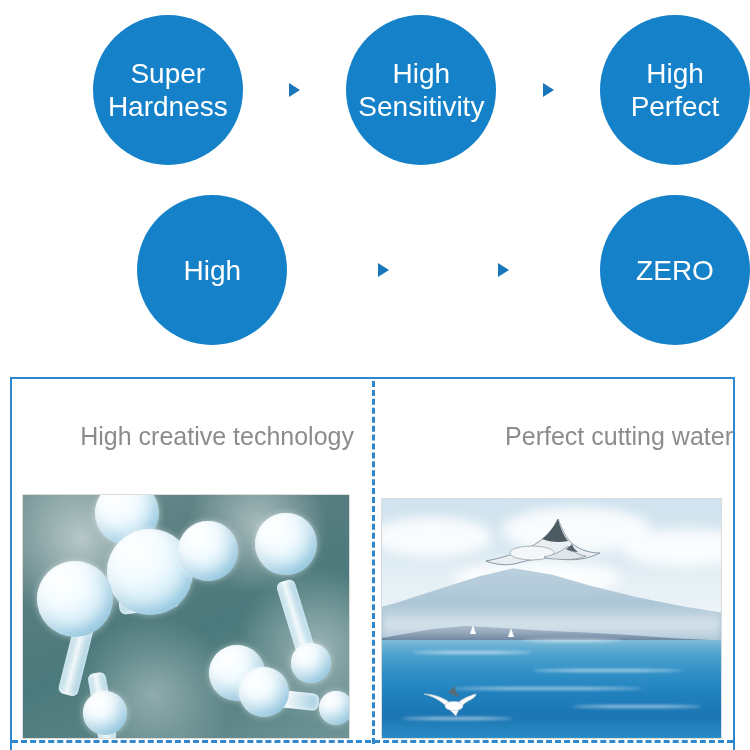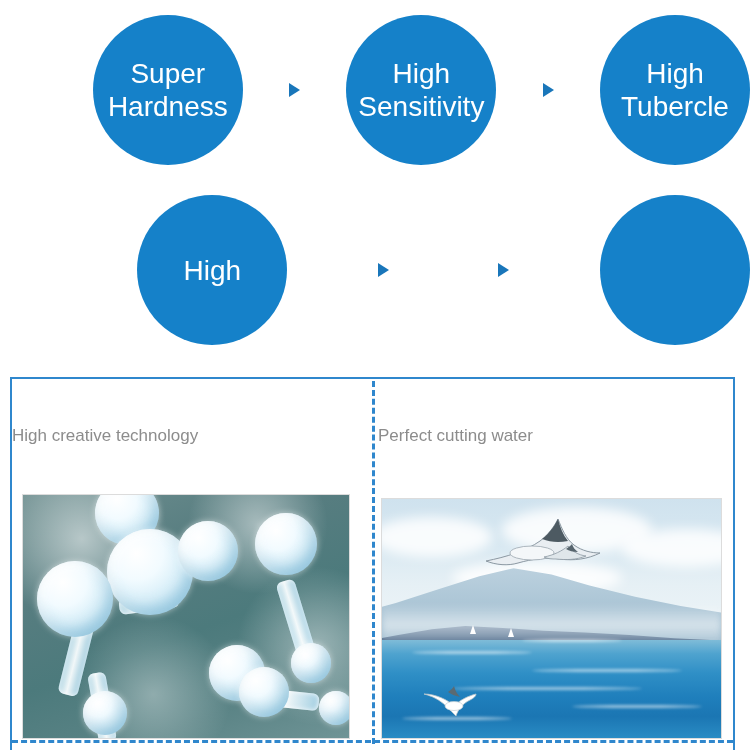--- a/index.html
+++ b/index.html
@@ -96,23 +96,23 @@
     top: 0;
     height: 100%;
   }
   #showcase-col-left  { left: 0px;   width: 360px; }
   #showcase-col-right { left: 362px; width: 359px; }
 
   .showcase-caption {
     position: absolute;
     top: 44px;
     width: 100%;
-    text-align: left;
+    text-align: right;
     color: #8c8c8c;
-    font-size: 17px;
+    font-size: 25px;
     line-height: 26px;
     white-space: nowrap;
   }
   #caption-left  { padding-right: 18px; box-sizing: border-box; }
   #caption-right { padding-left: 4px;  box-sizing: border-box; }
 
   
   #divider-vertical {
     position: absolute;
     left: 360px;
@@ -262,41 +262,42 @@
       <span class="circle-line">High</span>
       <span class="circle-line">Sensitivity</span>
     </div>
 
     <div class="flow-arrow">
         <span class="tri"></span>
       </div>
 
     <div class="circle-node">
       <span class="circle-line">High</span>
-      <span class="circle-line">Tubercle</span>
+      <span class="circle-line">Perfect</span>
     </div>
   </div>
 
   <div class="flow-row" id="flow-row-1">
     <div class="spacer-left"></div>
 
     <div class="circle-node">
       <span class="circle-line">High</span>
     </div>
 
     <div class="flow-arrow">
         <span class="tri"></span>
       </div>
 
 
     <div class="flow-arrow">
         <span class="tri"></span>
       </div>
 
     <div class="circle-node">
+      <span class="circle-line">ZERO</span>
     </div>
   </div>
 </div>
 
 <div id="showcase-panel">
   <div id="showcase-inner">
 
     <div class="showcase-col" id="showcase-col-left">
       <div class="showcase-caption" id="caption-left">High creative technology</div>
 

